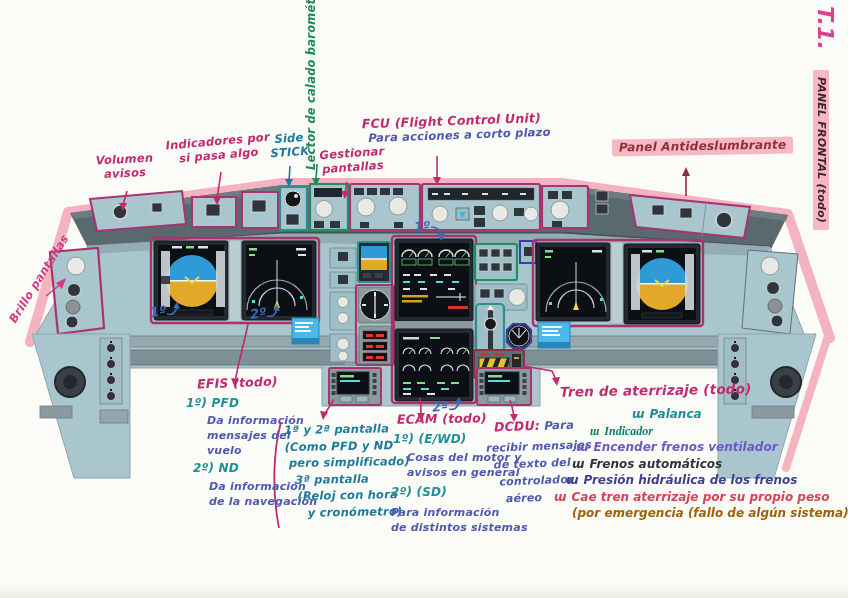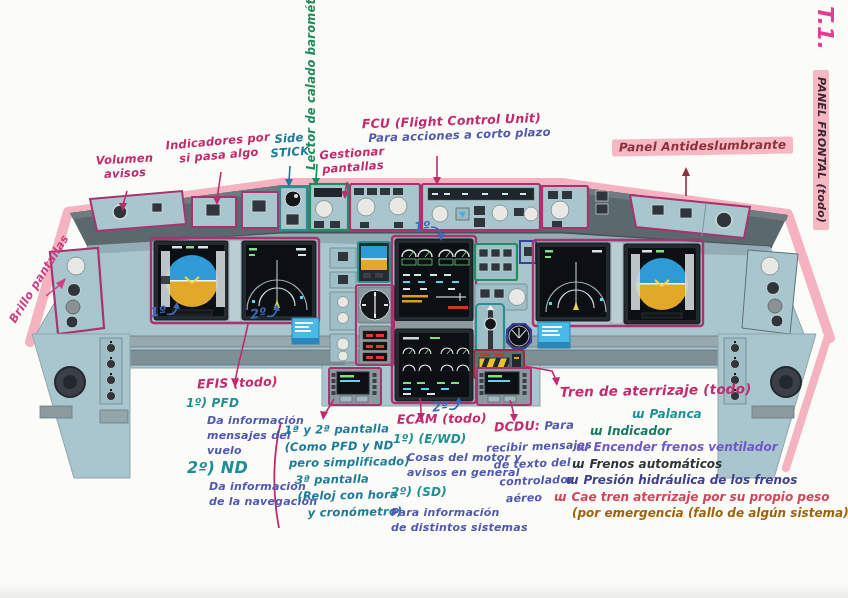--- a/index.html
+++ b/index.html
@@ -546,21 +546,21 @@
   <div class="mark" style="left:432px;top:399px;transform:rotate(-6deg);">2º</div>
 
   <div>
     <div class="anno c-pink ttl" style="left:197px;top:376px;transform:rotate(-2deg);">EFIS (todo)</div>
     <div class="anno c-teal" style="left:186px;top:396px;font-size:12px;">1º) PFD</div>
     <div class="anno c-blue" style="left:207px;top:413px;font-size:11px;line-height:15px;">
       <div class="ln">Da información</div>
       <div class="ln">mensajes del</div>
       <div class="ln">vuelo</div>
     </div>
-    <div class="anno c-teal" style="left:187px;top:461px;font-size:16px;">2º) ND</div>
+    <div class="anno c-teal" style="left:193px;top:461px;font-size:12px;">2º) ND</div>
     <div class="anno c-blue" style="left:209px;top:479px;font-size:11px;line-height:15px;">
       <div class="ln">Da información</div>
       <div class="ln">de la navegación</div>
     </div>
   </div>
 
   <div class="anno c-tealblue" style="left:285px;top:421px;font-size:11.5px;line-height:16.5px;transform:rotate(-1deg);">
     <div class="ln">1ª y 2ª pantalla</div>
     <div class="ln">(Como PFD y ND</div>
     <div class="ln" style="padding-left:4px;">pero simplificado)</div>
@@ -594,21 +594,21 @@
       <div class="ln" style="padding-left:12px;">controlador</div>
       <div class="ln" style="padding-left:18px;">aéreo</div>
     </div>
   </div>
 
   <div>
     <div class="anno c-pink ttl" style="left:560px;top:383px;font-size:13.5px;transform:rotate(-1deg);">Tren de aterrizaje (todo)</div>
     <div class="tren-row tr1" style="left:596px;top:407px;">
       <span class="bullet">ɯ</span><span>Palanca</span>
     </div>
-    <div class="tren-row tr2" style="left:590px;top:424px;">
+    <div class="tren-row tr2" style="left:590px;top:424px;font-family:Liberation Serif, serif;">
       <span class="bullet">ɯ</span><span>Indicador</span>
     </div>
     <div class="tren-row tr3" style="left:576px;top:440px;">
       <span class="bullet">ɯ</span><span>Encender frenos ventilador</span>
     </div>
     <div class="tren-row tr4" style="left:572px;top:457px;">
       <span class="bullet">ɯ</span><span>Frenos automáticos</span>
     </div>
     <div class="tren-row tr5" style="left:566px;top:473px;">
       <span class="bullet">ɯ</span><span>Presión hidráulica de los frenos</span>

